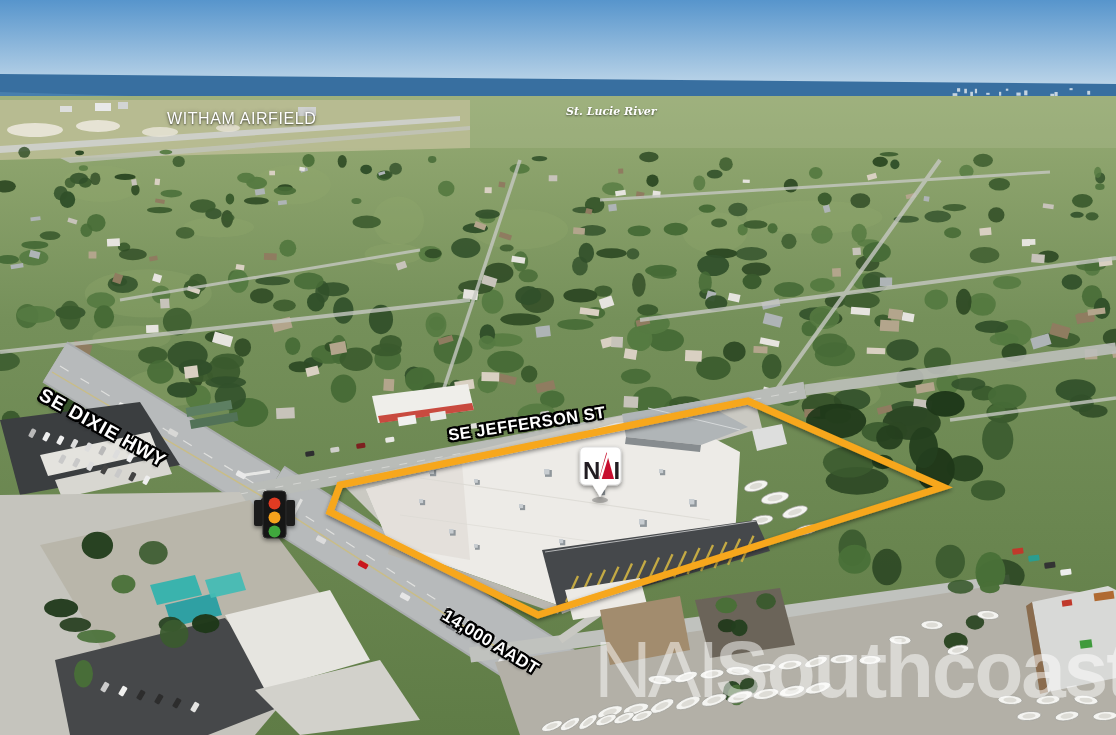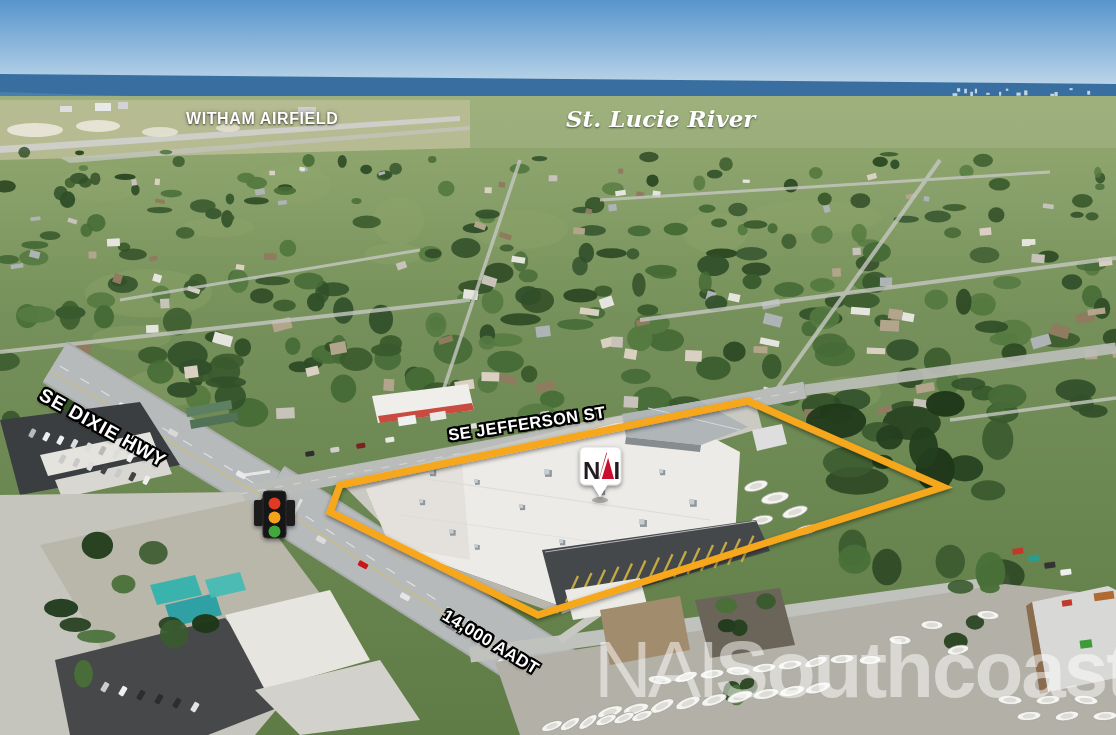--- a/index.html
+++ b/index.html
@@ -1,23 +1,23 @@
 <!DOCTYPE html>
 <html><head>
 <meta charset="utf-8">
 <style>
   html,body{margin:0;padding:0;background:#0a0a0a;}
   #stage{position:relative;width:1116px;height:735px;overflow:hidden;
          font-family:"Liberation Sans",sans-serif;background:#7d9257;}
   #scene{position:absolute;left:0;top:0;}
   .lbl{position:absolute;color:#fff;white-space:nowrap;user-select:none;}
-  .lbl-airfield{left:186px;top:110px;font-weight:bold;font-size:16px;letter-spacing:.6px;
+  .lbl-airfield{left:167px;top:110px;font-weight:normal;font-size:16px;letter-spacing:.6px;
     text-shadow:0 1px 2px rgba(0,0,0,.6),0 0 4px rgba(0,0,0,.35);}
   .lbl-river{left:566px;top:105px;font-family:"DejaVu Serif","Liberation Serif",serif;
-    font-style:italic;font-weight:bold;font-size:23px;text-shadow:0 1px 2px rgba(0,0,0,.55);}
+    font-style:italic;font-weight:bold;font-size:11px;text-shadow:0 1px 2px rgba(0,0,0,.55);}
   .outlined{
     text-shadow:-2px -2px 0 #000,2px -2px 0 #000,-2px 2px 0 #000,2px 2px 0 #000,
     -2px 0 0 #000,2px 0 0 #000,0 -2px 0 #000,0 2px 0 #000,0 3px 3px rgba(0,0,0,.4);
     font-weight:800;}
   .lbl-dixie{left:46px;top:384px;font-size:19px;transform:rotate(29deg);transform-origin:0 0;letter-spacing:1px;}
   .lbl-jefferson{left:447px;top:426px;font-size:16.5px;transform:rotate(-8.5deg);transform-origin:0 0;letter-spacing:.5px;}
   .lbl-aadt{left:449px;top:606px;font-size:17px;transform:rotate(31deg);transform-origin:0 0;letter-spacing:.5px;}
   .watermark{position:absolute;left:594px;top:630px;font-size:80px;line-height:1;
     color:rgba(255,255,255,.5);white-space:nowrap;letter-spacing:-2px;}
   .watermark .brand{font-weight:400;letter-spacing:-4px;}

